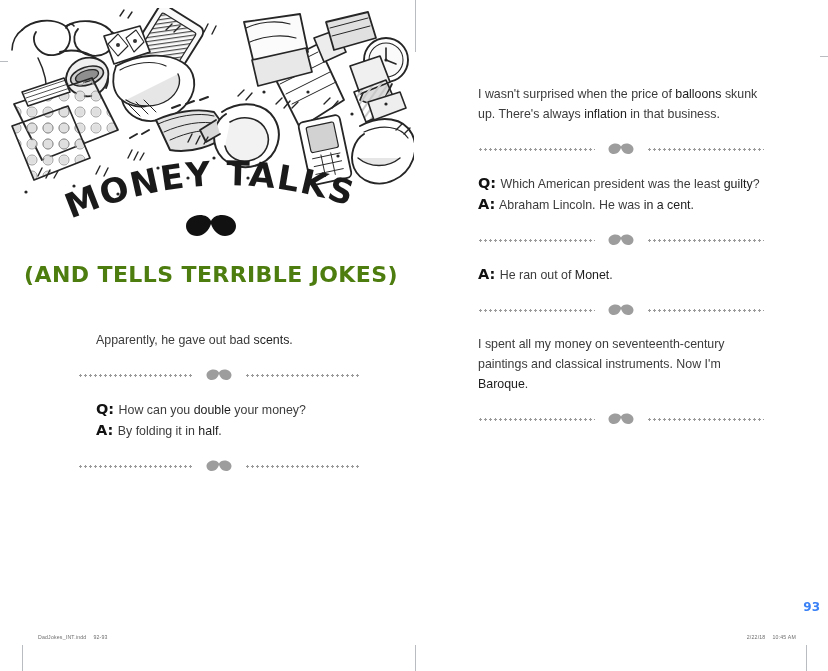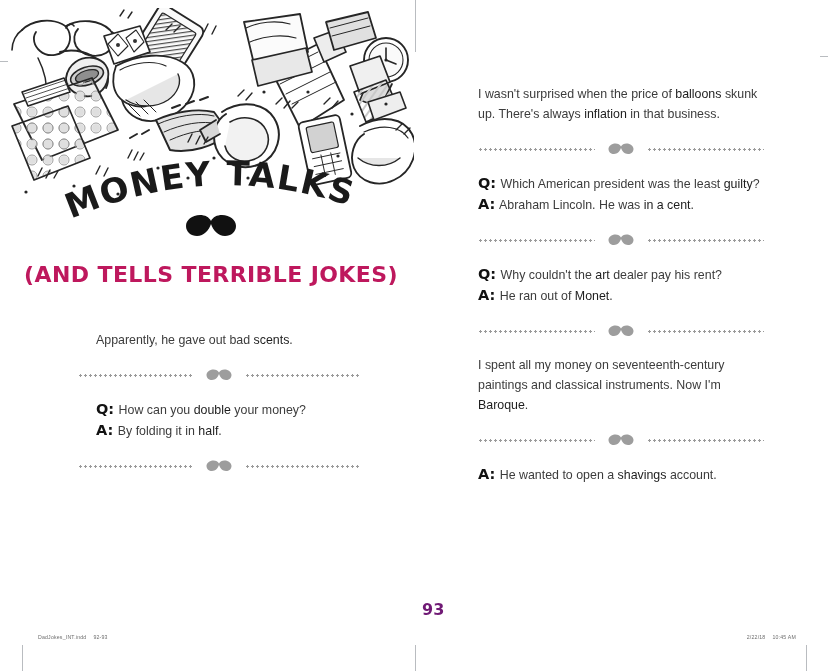--- a/index.html
+++ b/index.html
@@ -47,21 +47,21 @@
     position:absolute;left:0;top:214px;width:406px;text-align:center;
     line-height:0;
   }
   .subtitle{
     position:absolute;left:0;top:262px;width:406px;
     text-align:center;
     font-family:"DejaVu Sans", sans-serif;
     font-weight:bold;
     font-size:22px;
     letter-spacing:0.4px;
-    color:#be185d;
+    color:#4d7c0f;
     white-space:nowrap;
   }
 
   
   .col{position:absolute;}
   .col-left{left:88px;top:330px;width:282px;}
   .col-right{left:478px;top:84px;width:286px;}
 
   .joke{
     font-family:"Liberation Sans", sans-serif;
@@ -91,25 +91,25 @@
     background-image:radial-gradient(circle, #9a9a9a 42%, rgba(255,255,255,0) 45%);
     background-size:5px 3px;
     background-repeat:repeat-x;
     background-position:0 center;
   }
   .divider .stache-mid{flex:0 0 auto;margin:0 11px;line-height:0;}
 
   
   .folio{
     position:absolute;left:0;top:600px;width:398px;
-    text-align:left;
+    text-align:right;
     font-family:"DejaVu Sans", sans-serif;
     font-weight:bold;
-    font-size:16px;
-    color:#701a75;
+    font-size:12px;
+    color:#3b82f6;
   }
 
   
   .slug{
     position:absolute;bottom:5px;
     font-family:"Liberation Sans", sans-serif;
     font-size:5.2px;
     color:#6e6e6e;
     letter-spacing:0.2px;
     white-space:nowrap;
@@ -331,21 +331,20 @@
             <p><span class="qa">A:</span> <span>Abraham Lincoln. He was </span><b>in a cent</b><span>.</span></p>
           </div>
           <div class="divider right-div">
             <span class="dots"></span>
             <span class="stache-mid"><svg width="30" height="12" viewBox="0 0 50 24" xmlns="http://www.w3.org/2000/svg">
                 <path d="M25 7 C23 3 19 1 14 1 C6 1 0 6 0 12 C0 18 5 22 11 22 C18 22 23 16 25 10 C27 16 32 22 39 22 C45 22 50 18 50 12 C50 6 44 1 36 1 C31 1 27 3 25 7 Z" fill="#9d9d9d"></path>
               </svg></span>
             <span class="dots"></span>
           </div>
           <div class="joke">
-            <p><span class="qa">Q:</span> <span>Why couldn't the </span><b>art</b><span> dealer pay his rent?</span></p>
             <p><span class="qa">A:</span> <span>He ran out of </span><b>Monet</b><span>.</span></p>
           </div>
           <div class="divider right-div">
             <span class="dots"></span>
             <span class="stache-mid"><svg width="30" height="12" viewBox="0 0 50 24" xmlns="http://www.w3.org/2000/svg">
                 <path d="M25 7 C23 3 19 1 14 1 C6 1 0 6 0 12 C0 18 5 22 11 22 C18 22 23 16 25 10 C27 16 32 22 39 22 C45 22 50 18 50 12 C50 6 44 1 36 1 C31 1 27 3 25 7 Z" fill="#9d9d9d"></path>
               </svg></span>
             <span class="dots"></span>
           </div>
           <div class="joke">
@@ -354,21 +353,20 @@
             <p><b>Baroque</b><span>.</span></p>
           </div>
           <div class="divider right-div">
             <span class="dots"></span>
             <span class="stache-mid"><svg width="30" height="12" viewBox="0 0 50 24" xmlns="http://www.w3.org/2000/svg">
                 <path d="M25 7 C23 3 19 1 14 1 C6 1 0 6 0 12 C0 18 5 22 11 22 C18 22 23 16 25 10 C27 16 32 22 39 22 C45 22 50 18 50 12 C50 6 44 1 36 1 C31 1 27 3 25 7 Z" fill="#9d9d9d"></path>
               </svg></span>
             <span class="dots"></span>
           </div>
           <div class="joke">
-            <p><span class="qa">A:</span> <span>He wanted to open a </span><b>shavings</b><span> account.</span></p>
           </div>
         </div>
     </div>
 
     <div class="folio">93</div>
 
     <div class="slug slug-right">
       <span>2/22/18</span><span class="sep"></span><span>10:45 AM</span>
     </div>
   </div>

